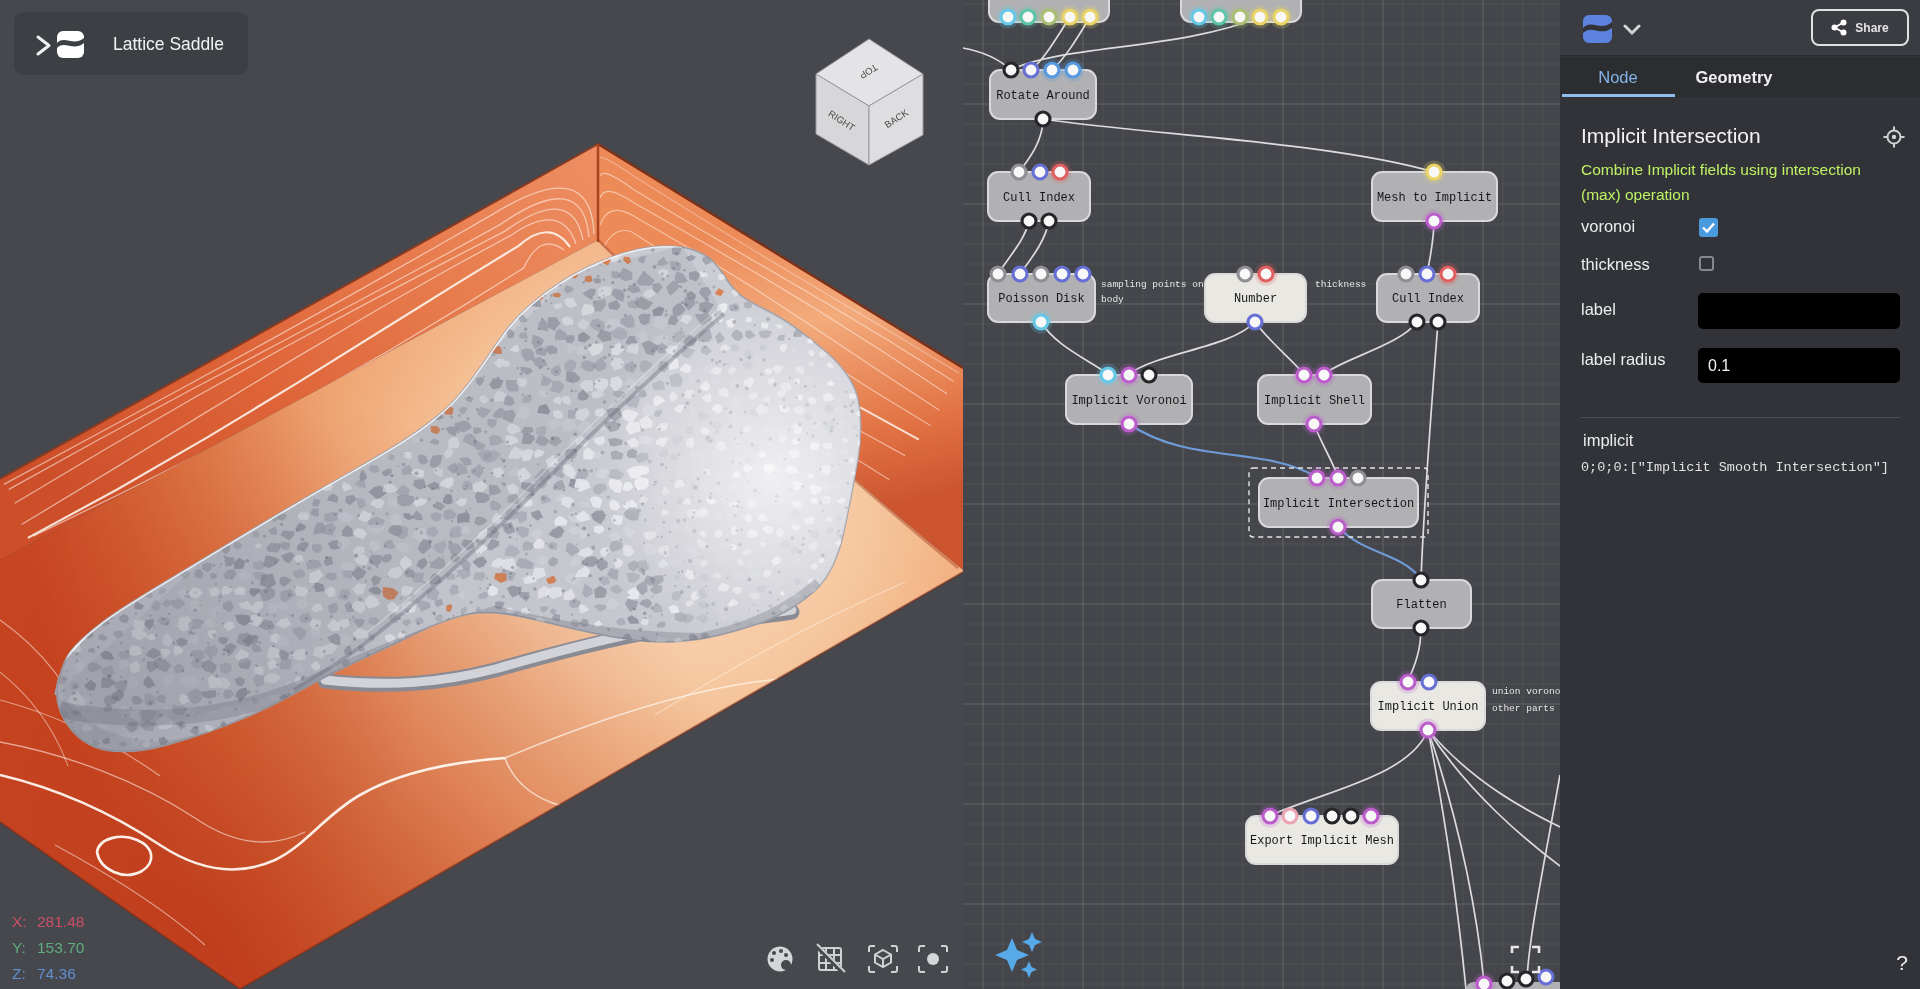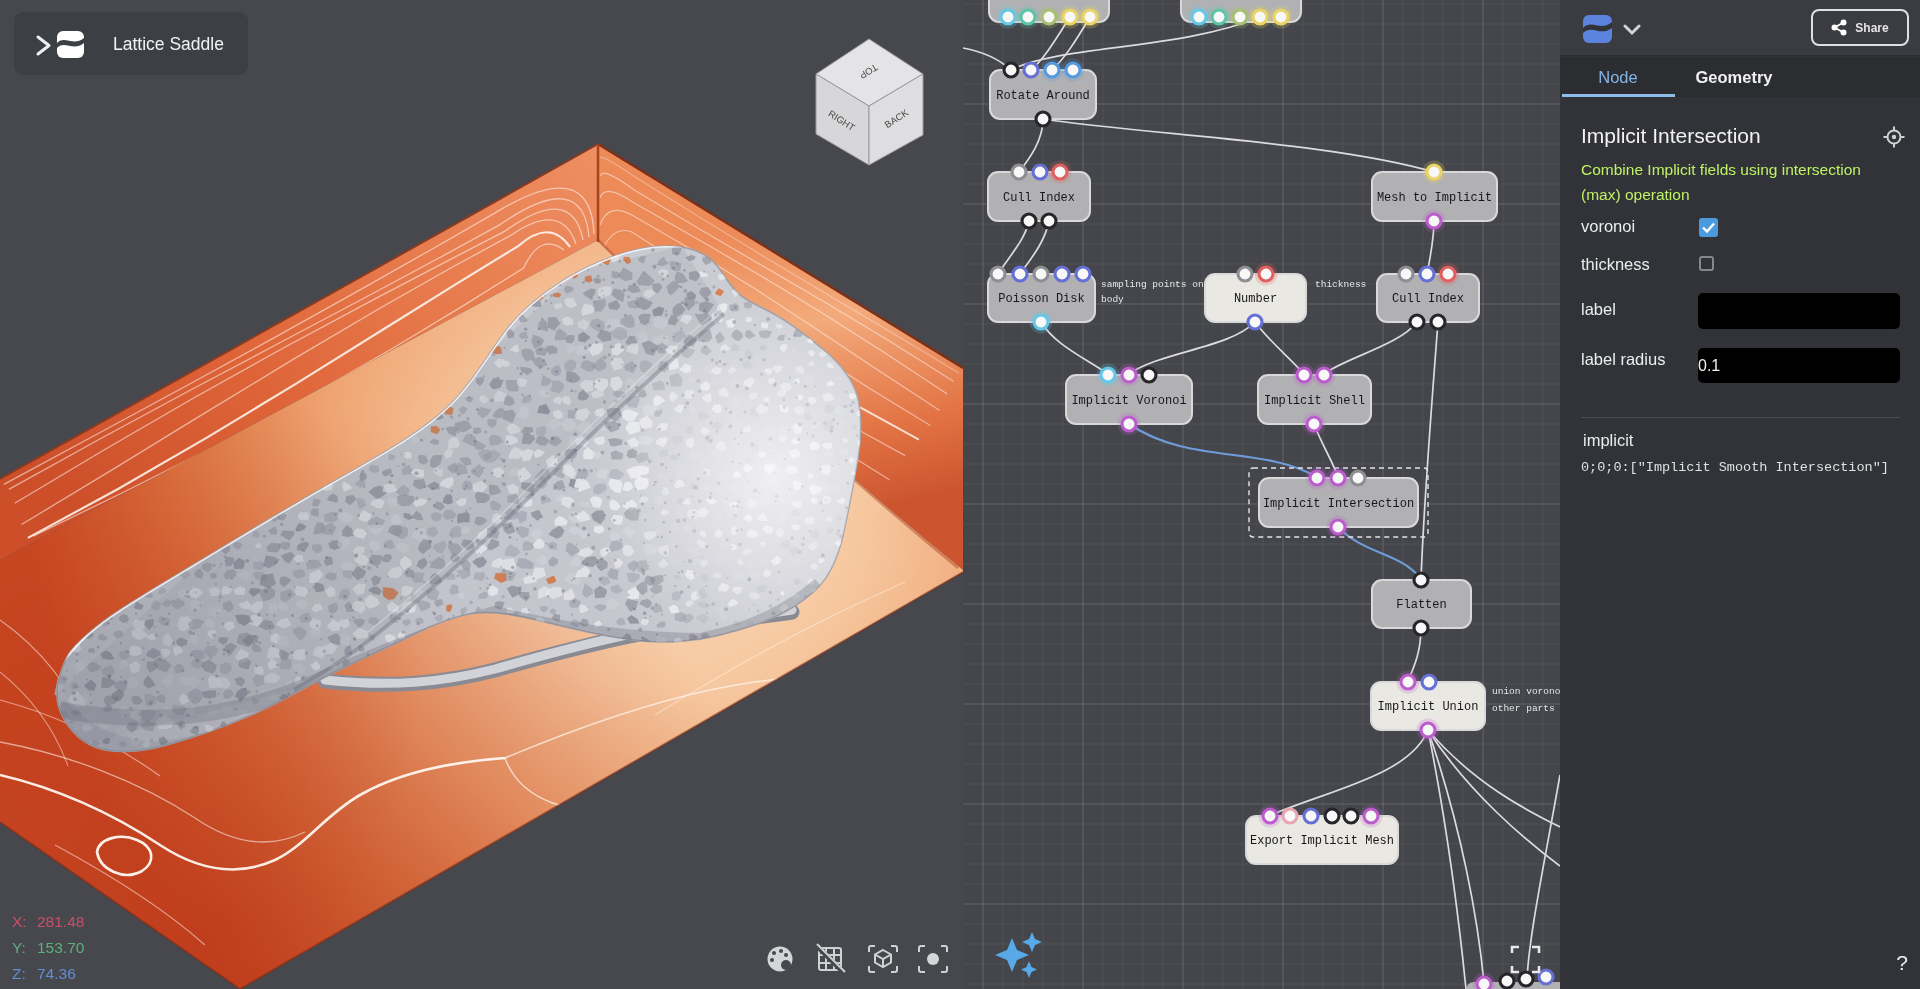--- a/index.html
+++ b/index.html
@@ -1990,18 +1990,18 @@
  <div style="position:absolute;left:139px;top:218px;width:19px;height:19px;background:#4a9ade;border-radius:3px">
    <svg width="19" height="19">
           <path d="M4,9.5 L8,13.5 L15,5.5" stroke="#fff" stroke-width="2.4" fill="none"></path>
         </svg>
  </div>
  <div style="position:absolute;left:21px;top:255px;font-size:16.5px;color:#eceded">thickness</div>
  <div style="position:absolute;left:139px;top:256px;width:15px;height:15px;border:2.5px solid #85888c;border-radius:3px"></div>
  <div style="position:absolute;left:21px;top:300px;font-size:16.5px;color:#eceded">label</div>
  <div style="position:absolute;left:138px;top:293px;width:202px;height:36px;background:#000;border-radius:5px"></div>
  <div style="position:absolute;left:21px;top:345px;width:86px;font-size:16.5px;color:#eceded;line-height:28px;word-break:break-all">label radius</div>
- <div style="position:absolute;left:138px;top:348px;width:202px;height:35px;background:#000;border-radius:5px;color:#f2f2f3;font-size:16px;line-height:35px;padding-left:0">0.1</div>
+ <div style="position:absolute;left:138px;top:348px;width:202px;height:35px;background:#000;border-radius:5px;color:#f2f2f3;font-size:16px;line-height:35px;padding-left:10px">0.1</div>
  <div style="position:absolute;left:21px;top:417px;width:319px;height:1px;background:#4a4d51"></div>
  <div style="position:absolute;left:23px;top:431px;font-size:16.5px;color:#eceded">implicit</div>
  <div style="position:absolute;left:21px;top:460px;font-family:'Liberation Mono',monospace;font-size:13.5px;color:#dfe0e2">0;0;0:["Implicit Smooth Intersection"]</div>
  <div style="position:absolute;right:12px;bottom:14px;font-size:21px;color:#f0f0f2">?</div>
 </div>
 </div>
 </body></html>

